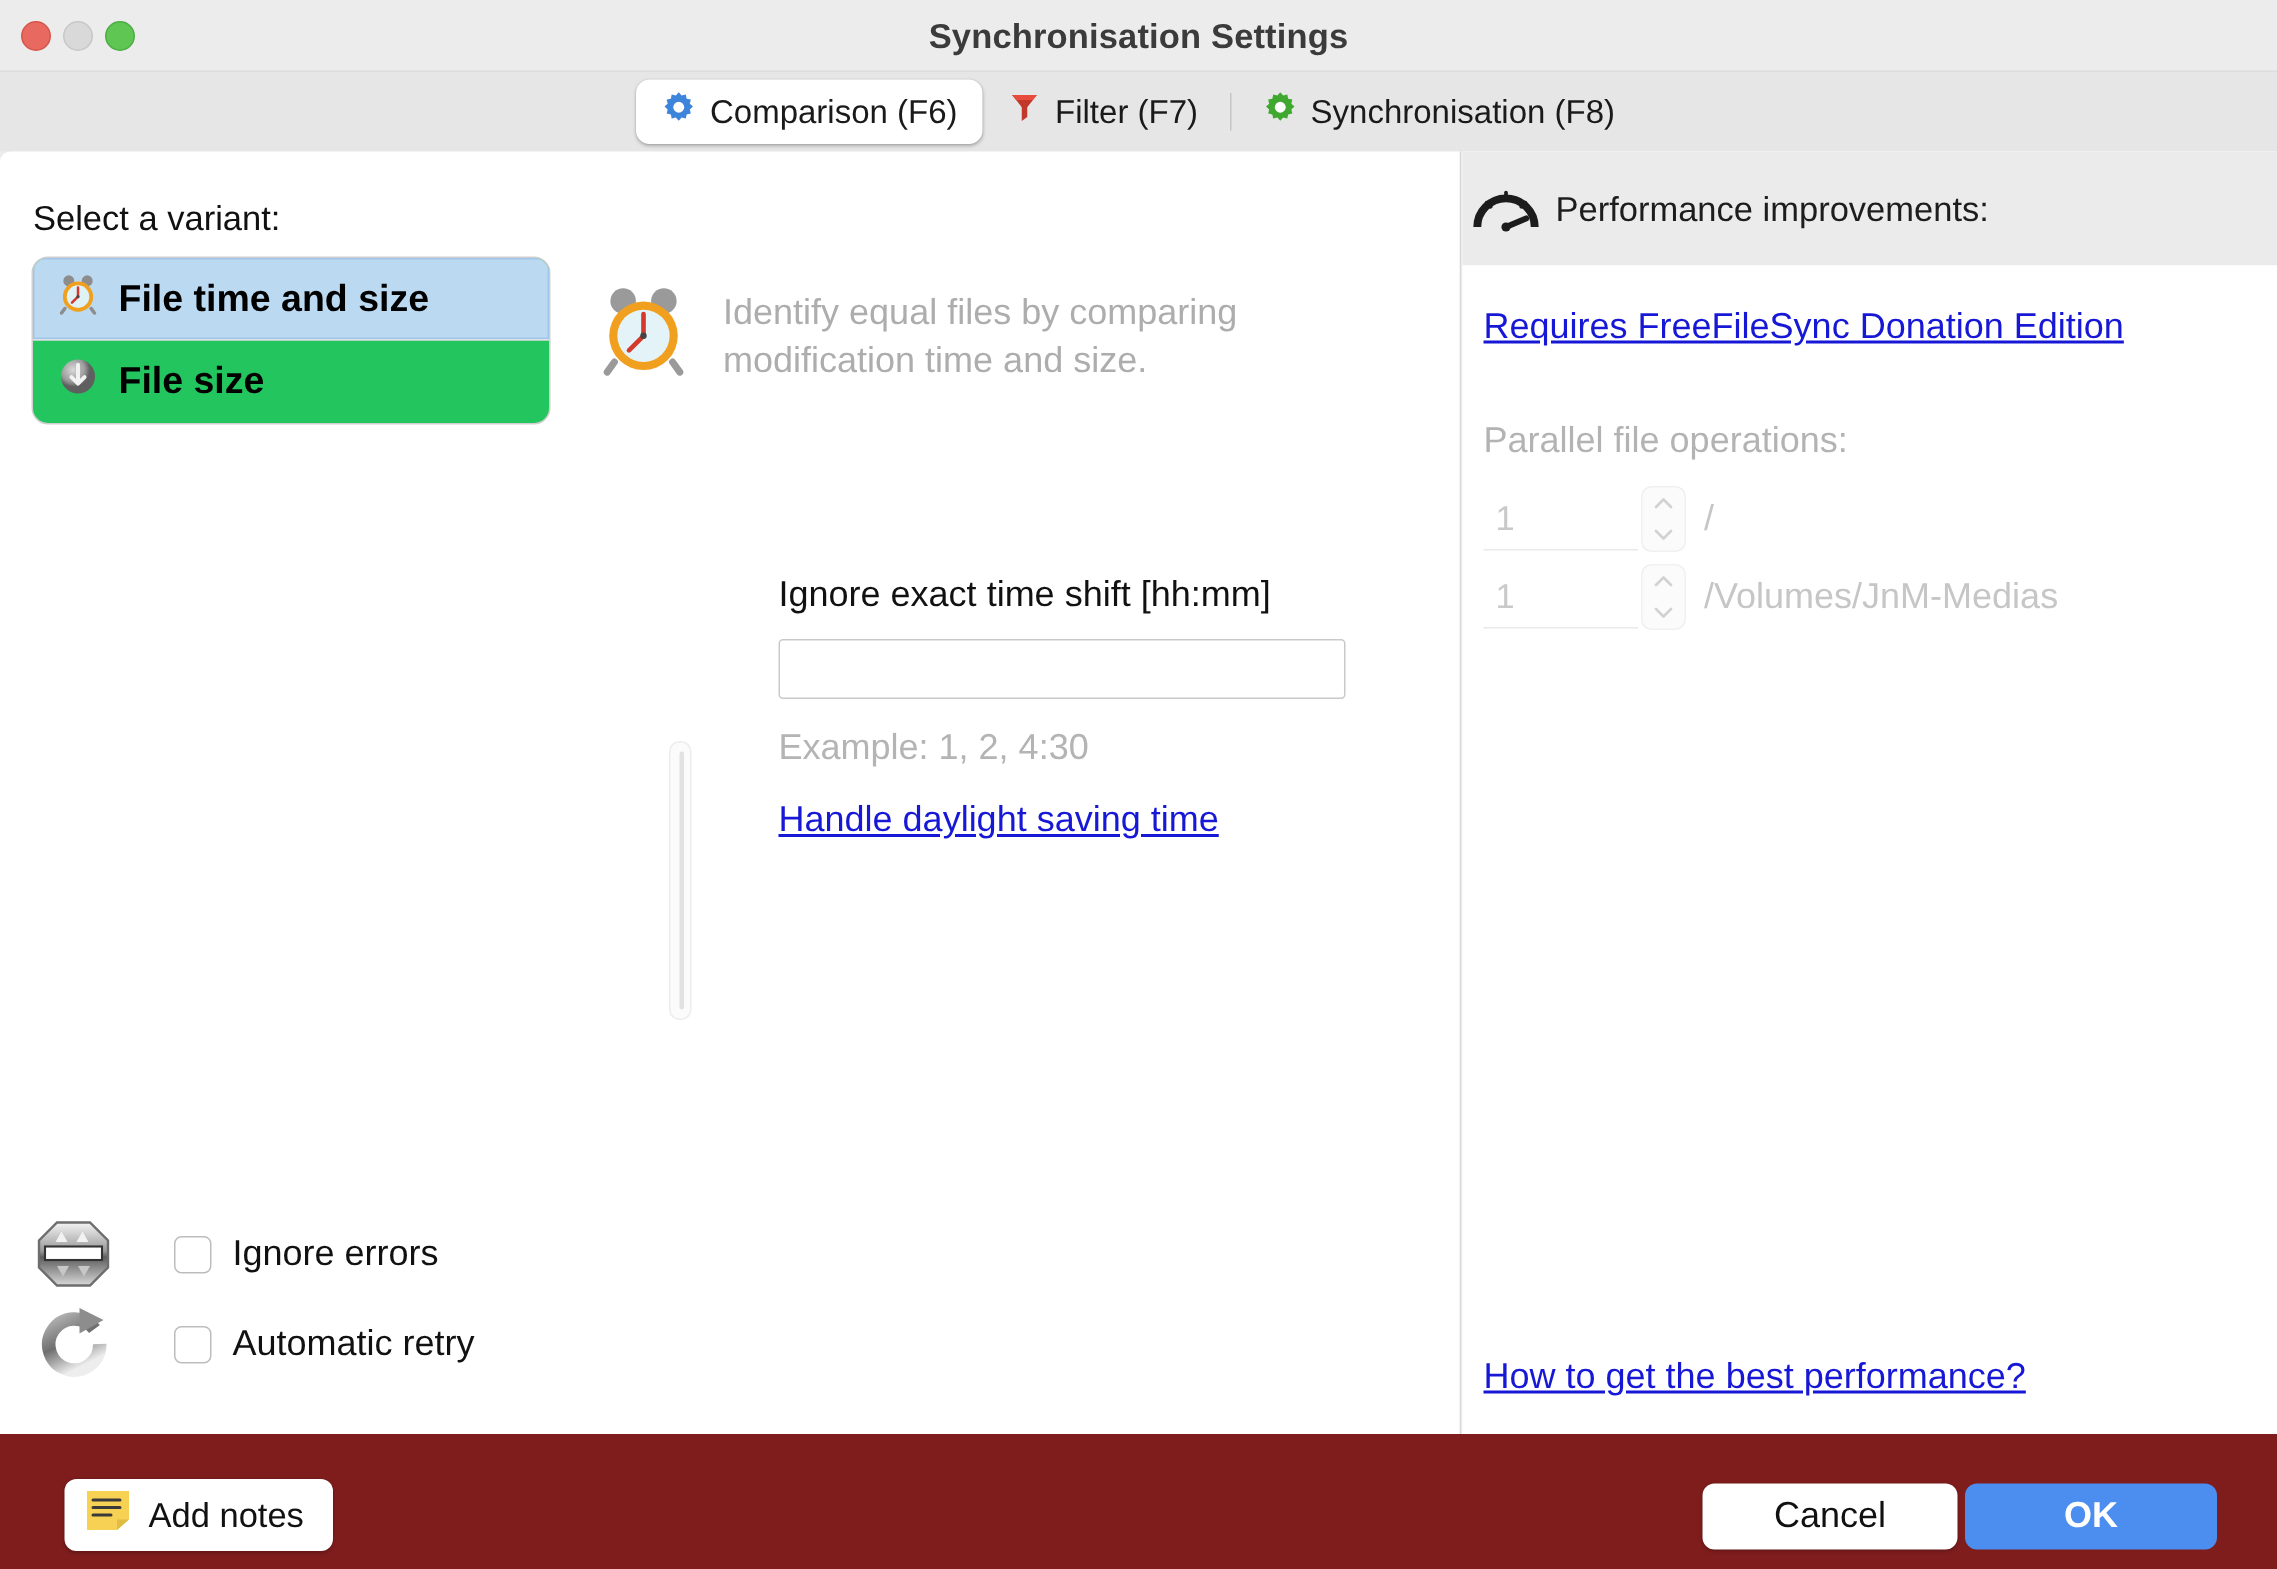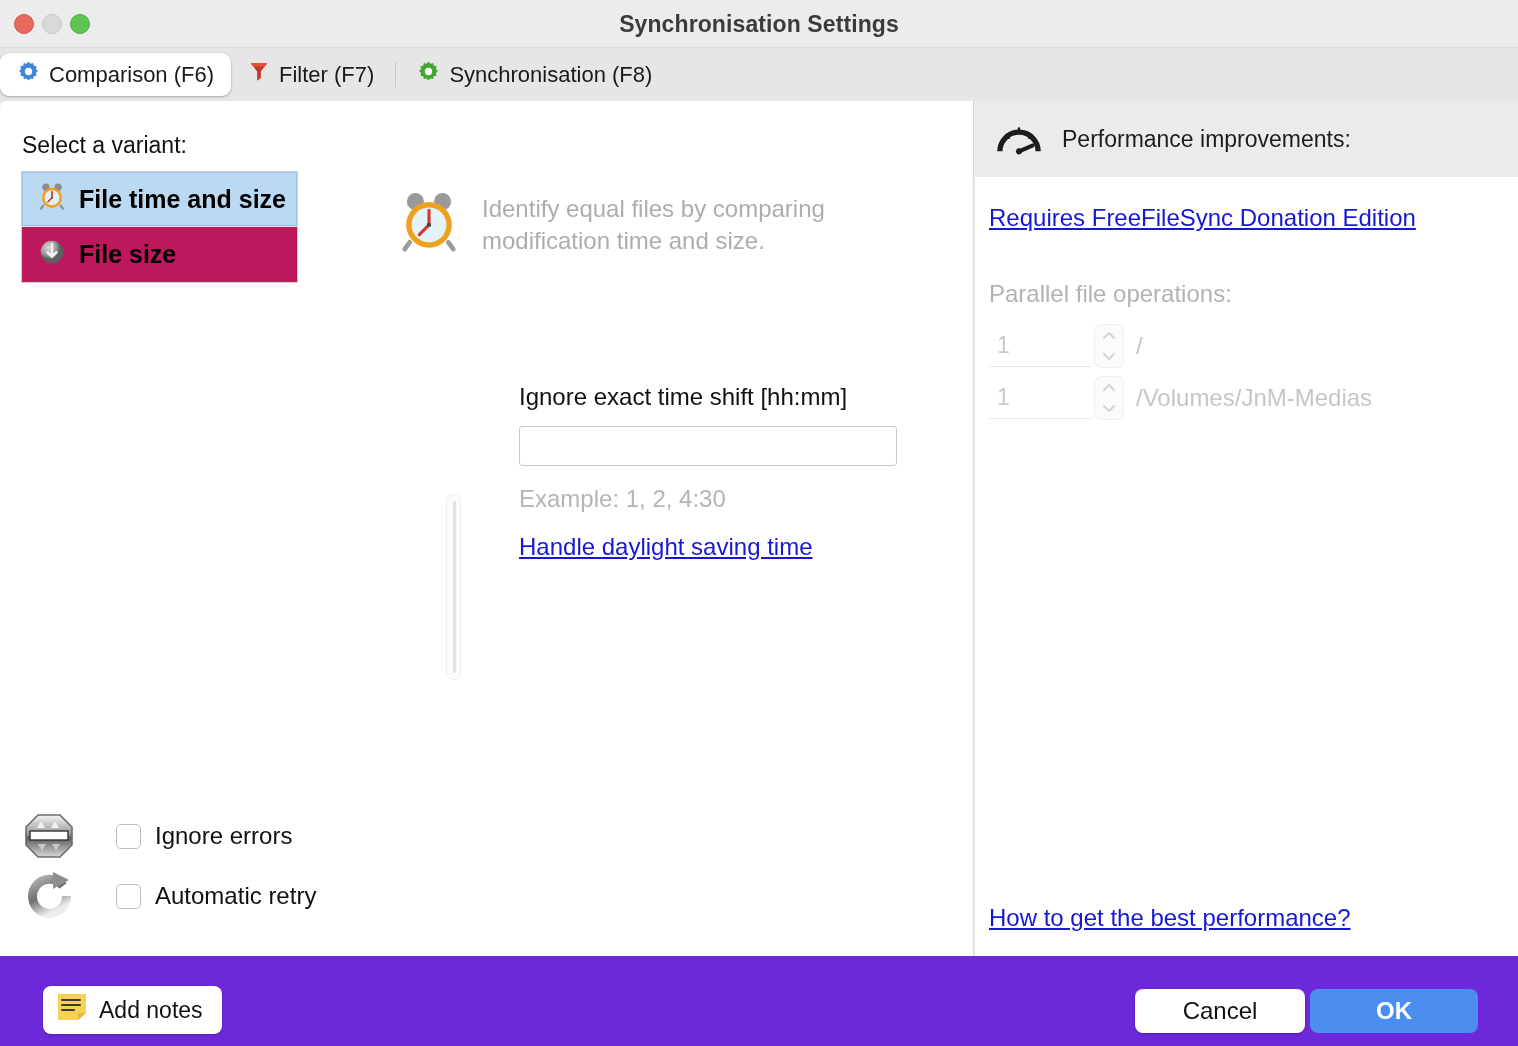--- a/index.html
+++ b/index.html
@@ -29,21 +29,21 @@
     position: absolute; top: 0; left: 0; width: 1518px; height: 48px;
     line-height: 48px; text-align: center;
     font-size: 23px; font-weight: bold; color: #3b3b3b;
     letter-spacing: 0.1px;
   }
 
   
   #tabbar {
     position: absolute; top: 48px; left: 0; width: 1518px; height: 53px;
     background: #e6e6e6;
-    display: flex; align-items: center; 
+    display: flex; align-items: center; justify-content: center;
   }
   #tabstrip {
     display: flex; align-items: center;
     background: #e6e6e6;
     border-radius: 9px;
     height: 43px;
   }
   .tab {
     display: flex; align-items: center; gap: 9px;
     height: 43px; padding: 0 17px;
@@ -70,39 +70,39 @@
     border-top-left-radius: 7px;
     border-right: 1px solid #d8d8d8;
   }
   #right-panel {
     position: absolute; left: 975px; top: 0; width: 543px; height: 855px;
     background: #ffffff;
   }
   #right-header {
     position: absolute; left: 0; top: 0; width: 543px; height: 76px;
     background: #ebebeb;
-    display: flex; align-items: center; padding-left: 19px; gap: 18px;
+    display: flex; align-items: center; padding-left: 4px; gap: 8px;
   }
   #right-header .rh-label {
     font-size: 23px; color: #1d1d1d;
   }
   #right-body {
     position: absolute; left: 0; top: 76px; width: 543px; height: 779px;
     background: #ffffff;
   }
 
   
   #variant-label {
     position: absolute; left: 22px; top: 31px;
     font-size: 23px; color: #111;
   }
   #variant-list {
-    position: absolute; left: 21px; top: 70px; width: 277px;
-    border: 1px solid #cfcfcf; border-radius: 0;
-    background: #be185d; overflow: hidden;
+    position: absolute; left: 21px; top: 70px; width: 346px;
+    border: 1px solid #cfcfcf; border-radius: 11px;
+    background: #22c55e; overflow: hidden;
   }
   .variant-item {
     display: flex; align-items: center; gap: 13px;
     height: 55px; padding-left: 16px;
     font-size: 25px; font-weight: bold; color: #000;
     border-bottom: 1px solid #e2e2e2;
     cursor: default;
   }
   .variant-item:last-child { border-bottom: none; }
   .variant-item.selected {
@@ -200,21 +200,21 @@
     box-shadow: 0 0 0 1px #f0f0f0;
   }
   .spin-suffix {
     margin-left: 13px; font-size: 24px; color: #c6c6c6; white-space: nowrap;
   }
   #perf-link { position: absolute; left: 14px; top: 727px; }
 
   
   #footer {
     position: absolute; left: 0; top: 956px; width: 1518px; height: 90px;
-    background: #6d28d9;
+    background: #7f1d1d;
   }
   #add-notes {
     position: absolute; left: 43px; top: 30px;
     height: 48px; padding: 0 19px 0 14px;
     display: flex; align-items: center; gap: 12px;
     background: #fff; border: none; border-radius: 8px;
     box-shadow: 0 1px 2.5px rgba(0,0,0,0.22), 0 0 0 0.5px rgba(0,0,0,0.04);
     font-size: 23px; color: #111;
     font-family: "Liberation Sans", sans-serif; cursor: pointer;
   }

